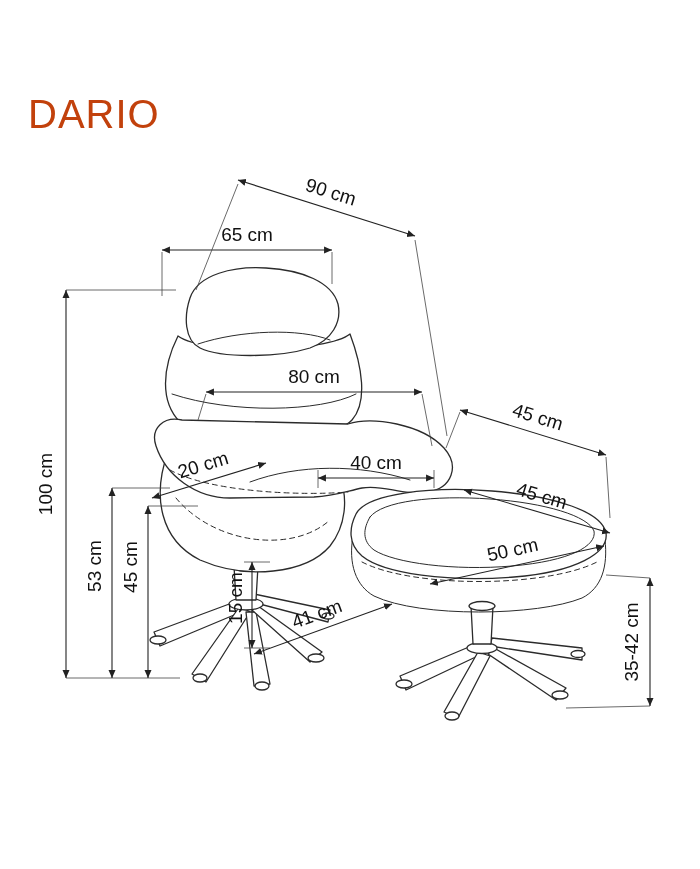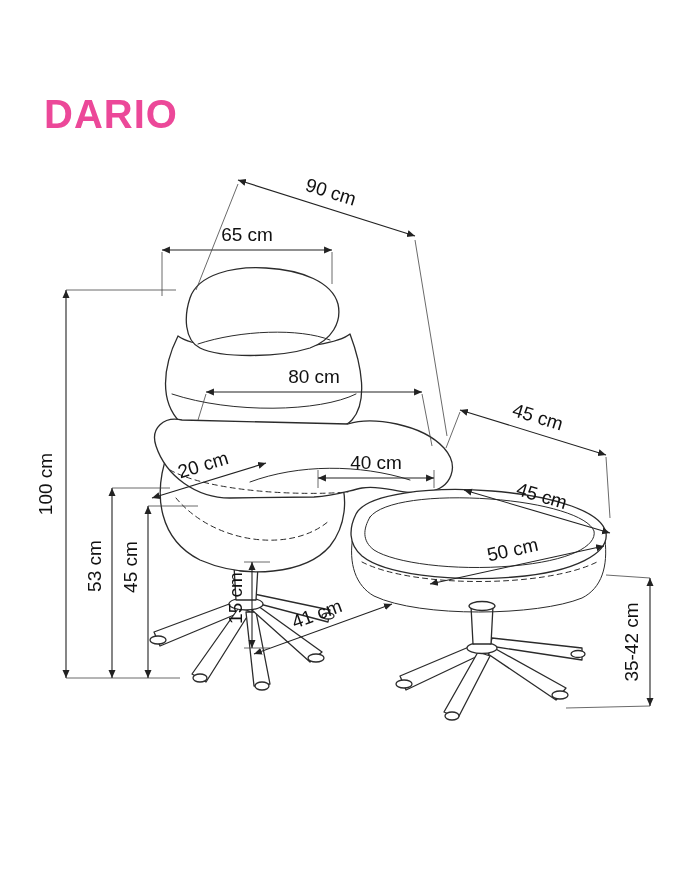--- a/index.html
+++ b/index.html
@@ -1,18 +1,18 @@
 <!DOCTYPE html>
 <html><head>
 <meta charset="utf-8">
 <style>
   html,body{margin:0;padding:0;background:#fff;}
   .canvas{position:relative;width:700px;height:869px;background:#ffffff;overflow:hidden;}
-  .title{position:absolute;left:44px;top:92px;font-family:"Liberation Sans",sans-serif;
-         font-size:40px;color:#ec4899;letter-spacing:1px;font-weight:700;}
+  .title{position:absolute;left:28px;top:92px;font-family:"Liberation Sans",sans-serif;
+         font-size:40px;color:#c2410c;letter-spacing:1px;font-weight:400;}
   svg{position:absolute;left:0;top:0;}
   .dim{font-family:"Liberation Sans",sans-serif;font-size:19px;fill:#111;stroke:none;}
   .art{stroke:#2b2b2b;fill:#ffffff;stroke-width:1.3;stroke-linejoin:round;stroke-linecap:round;}
   .seam{fill:none;stroke:#2b2b2b;stroke-width:1;}
   .stitch{fill:none;stroke:#2b2b2b;stroke-width:1;stroke-dasharray:5 4;}
   .dimline{stroke:#222;stroke-width:1.1;fill:none;}
   .ext{stroke:#444;stroke-width:0.8;fill:none;}
 </style>
 </head>
 <body>

